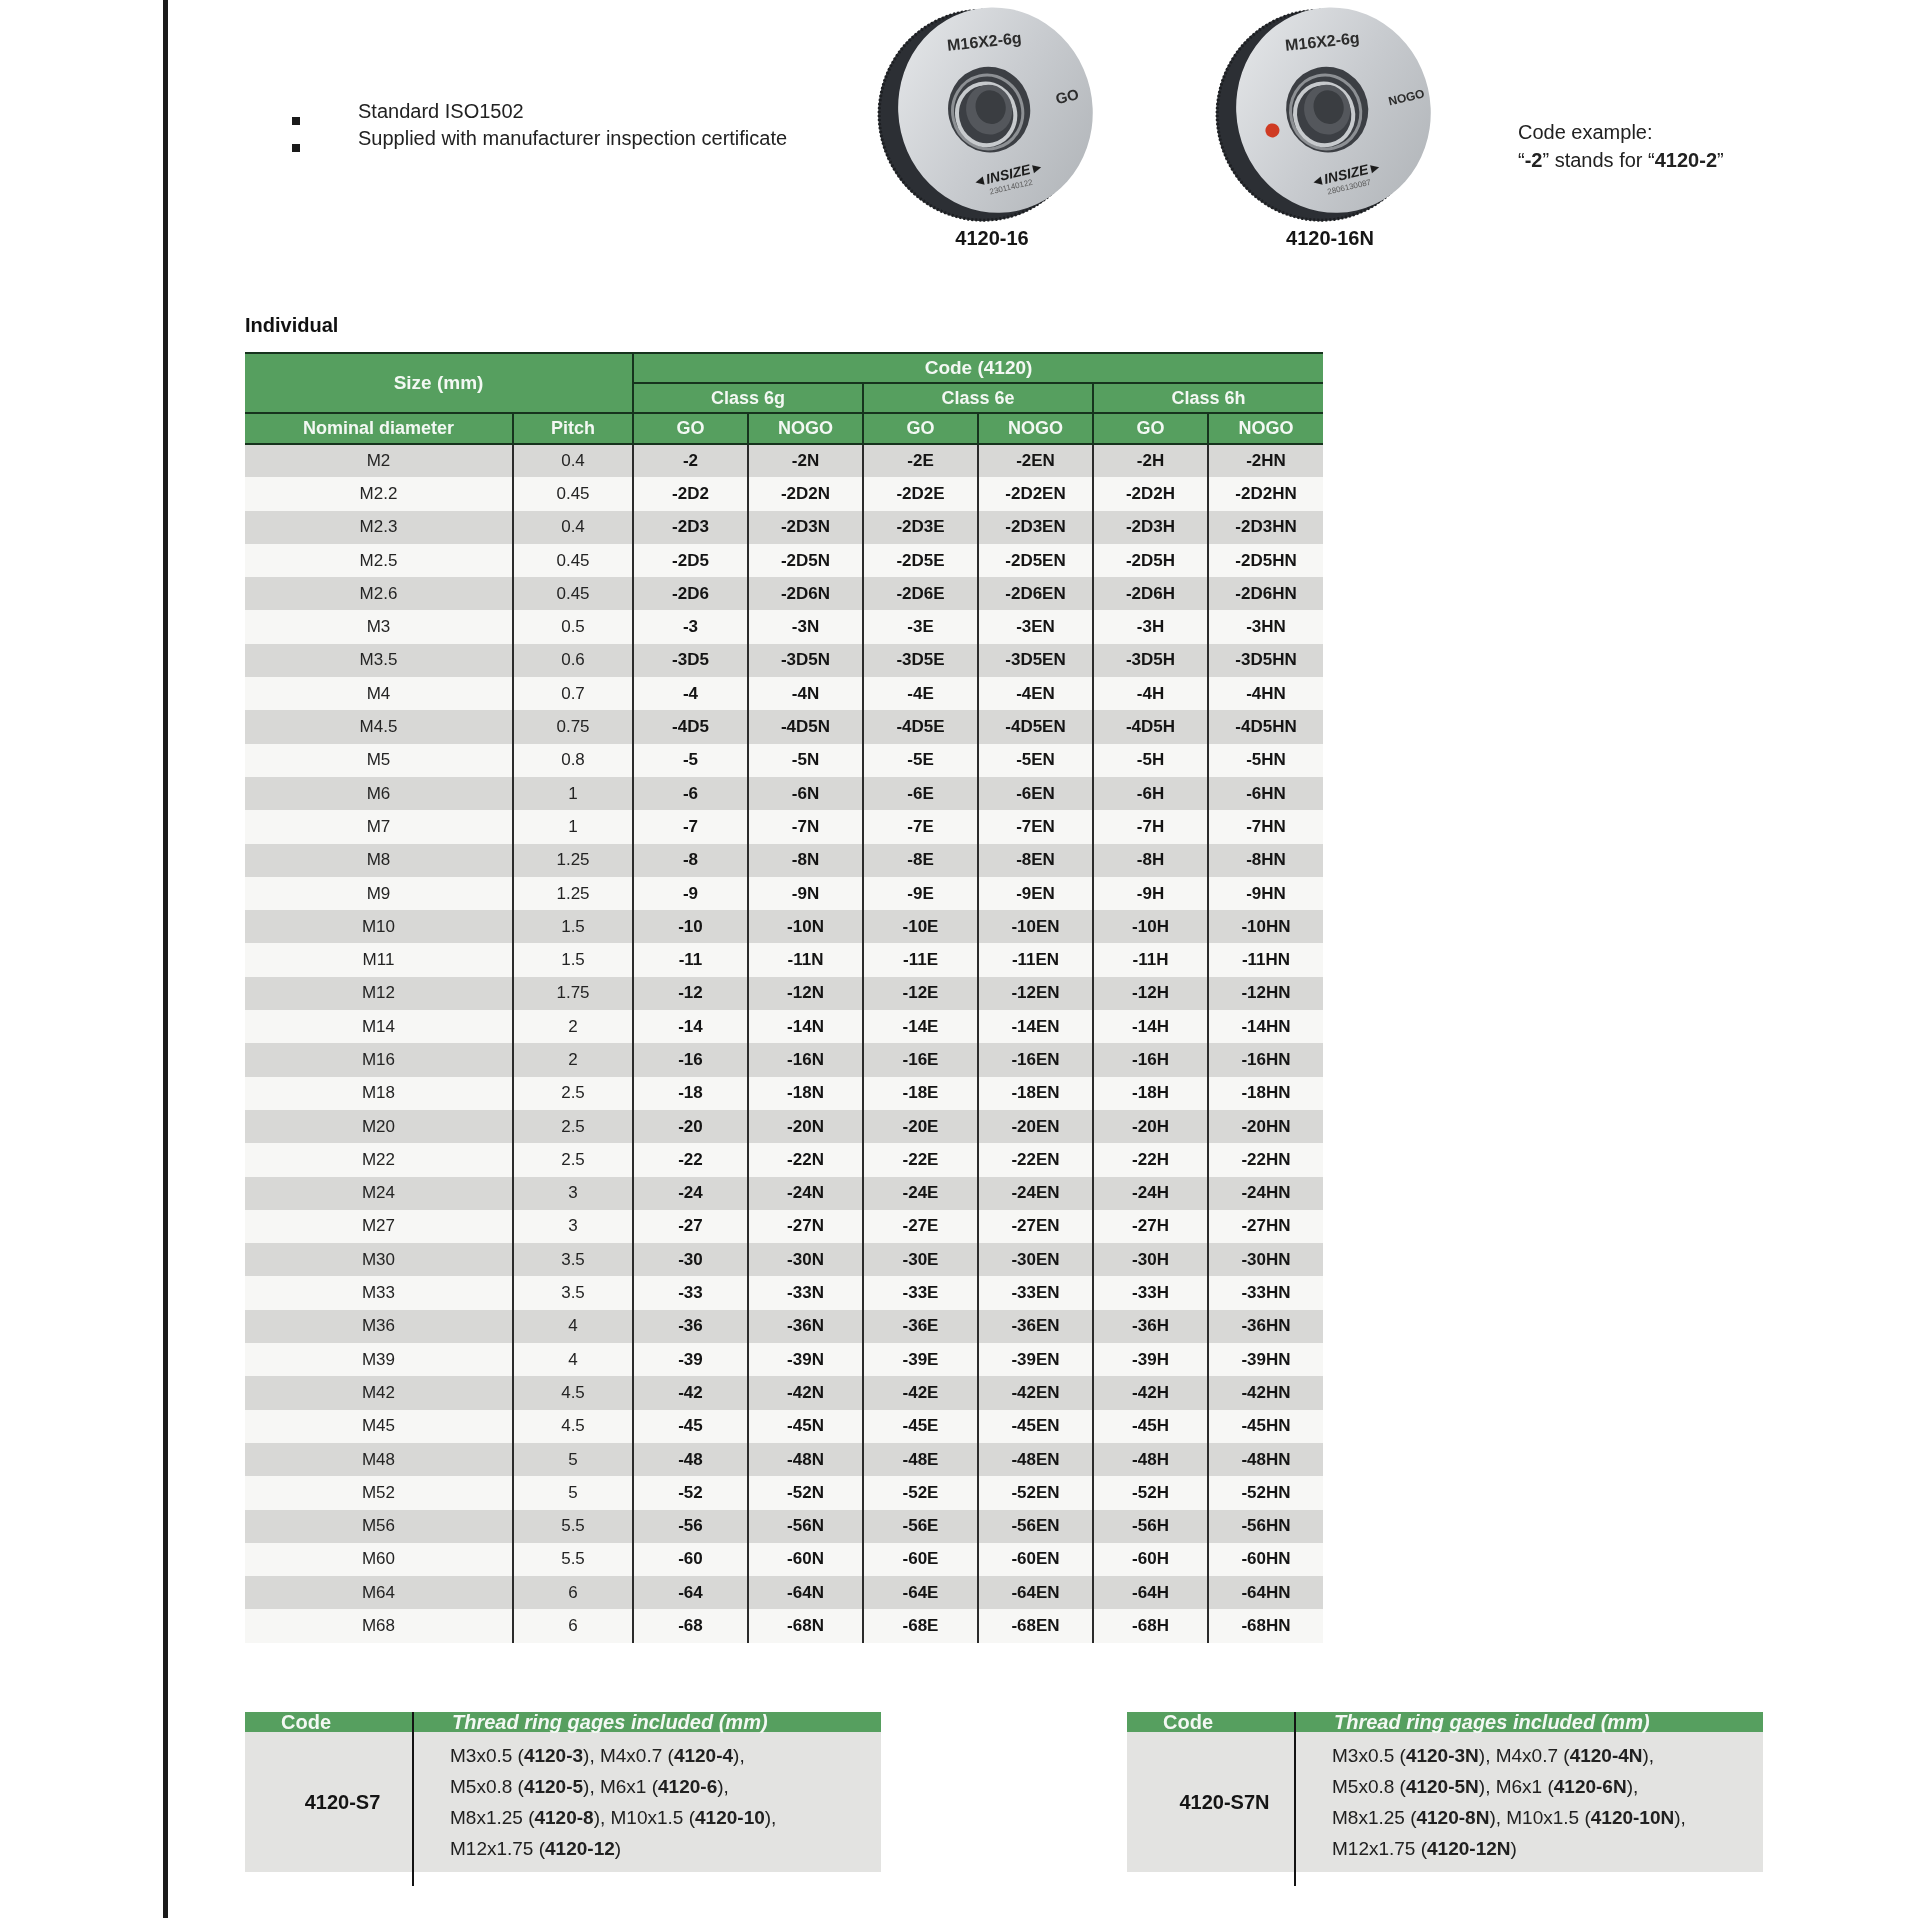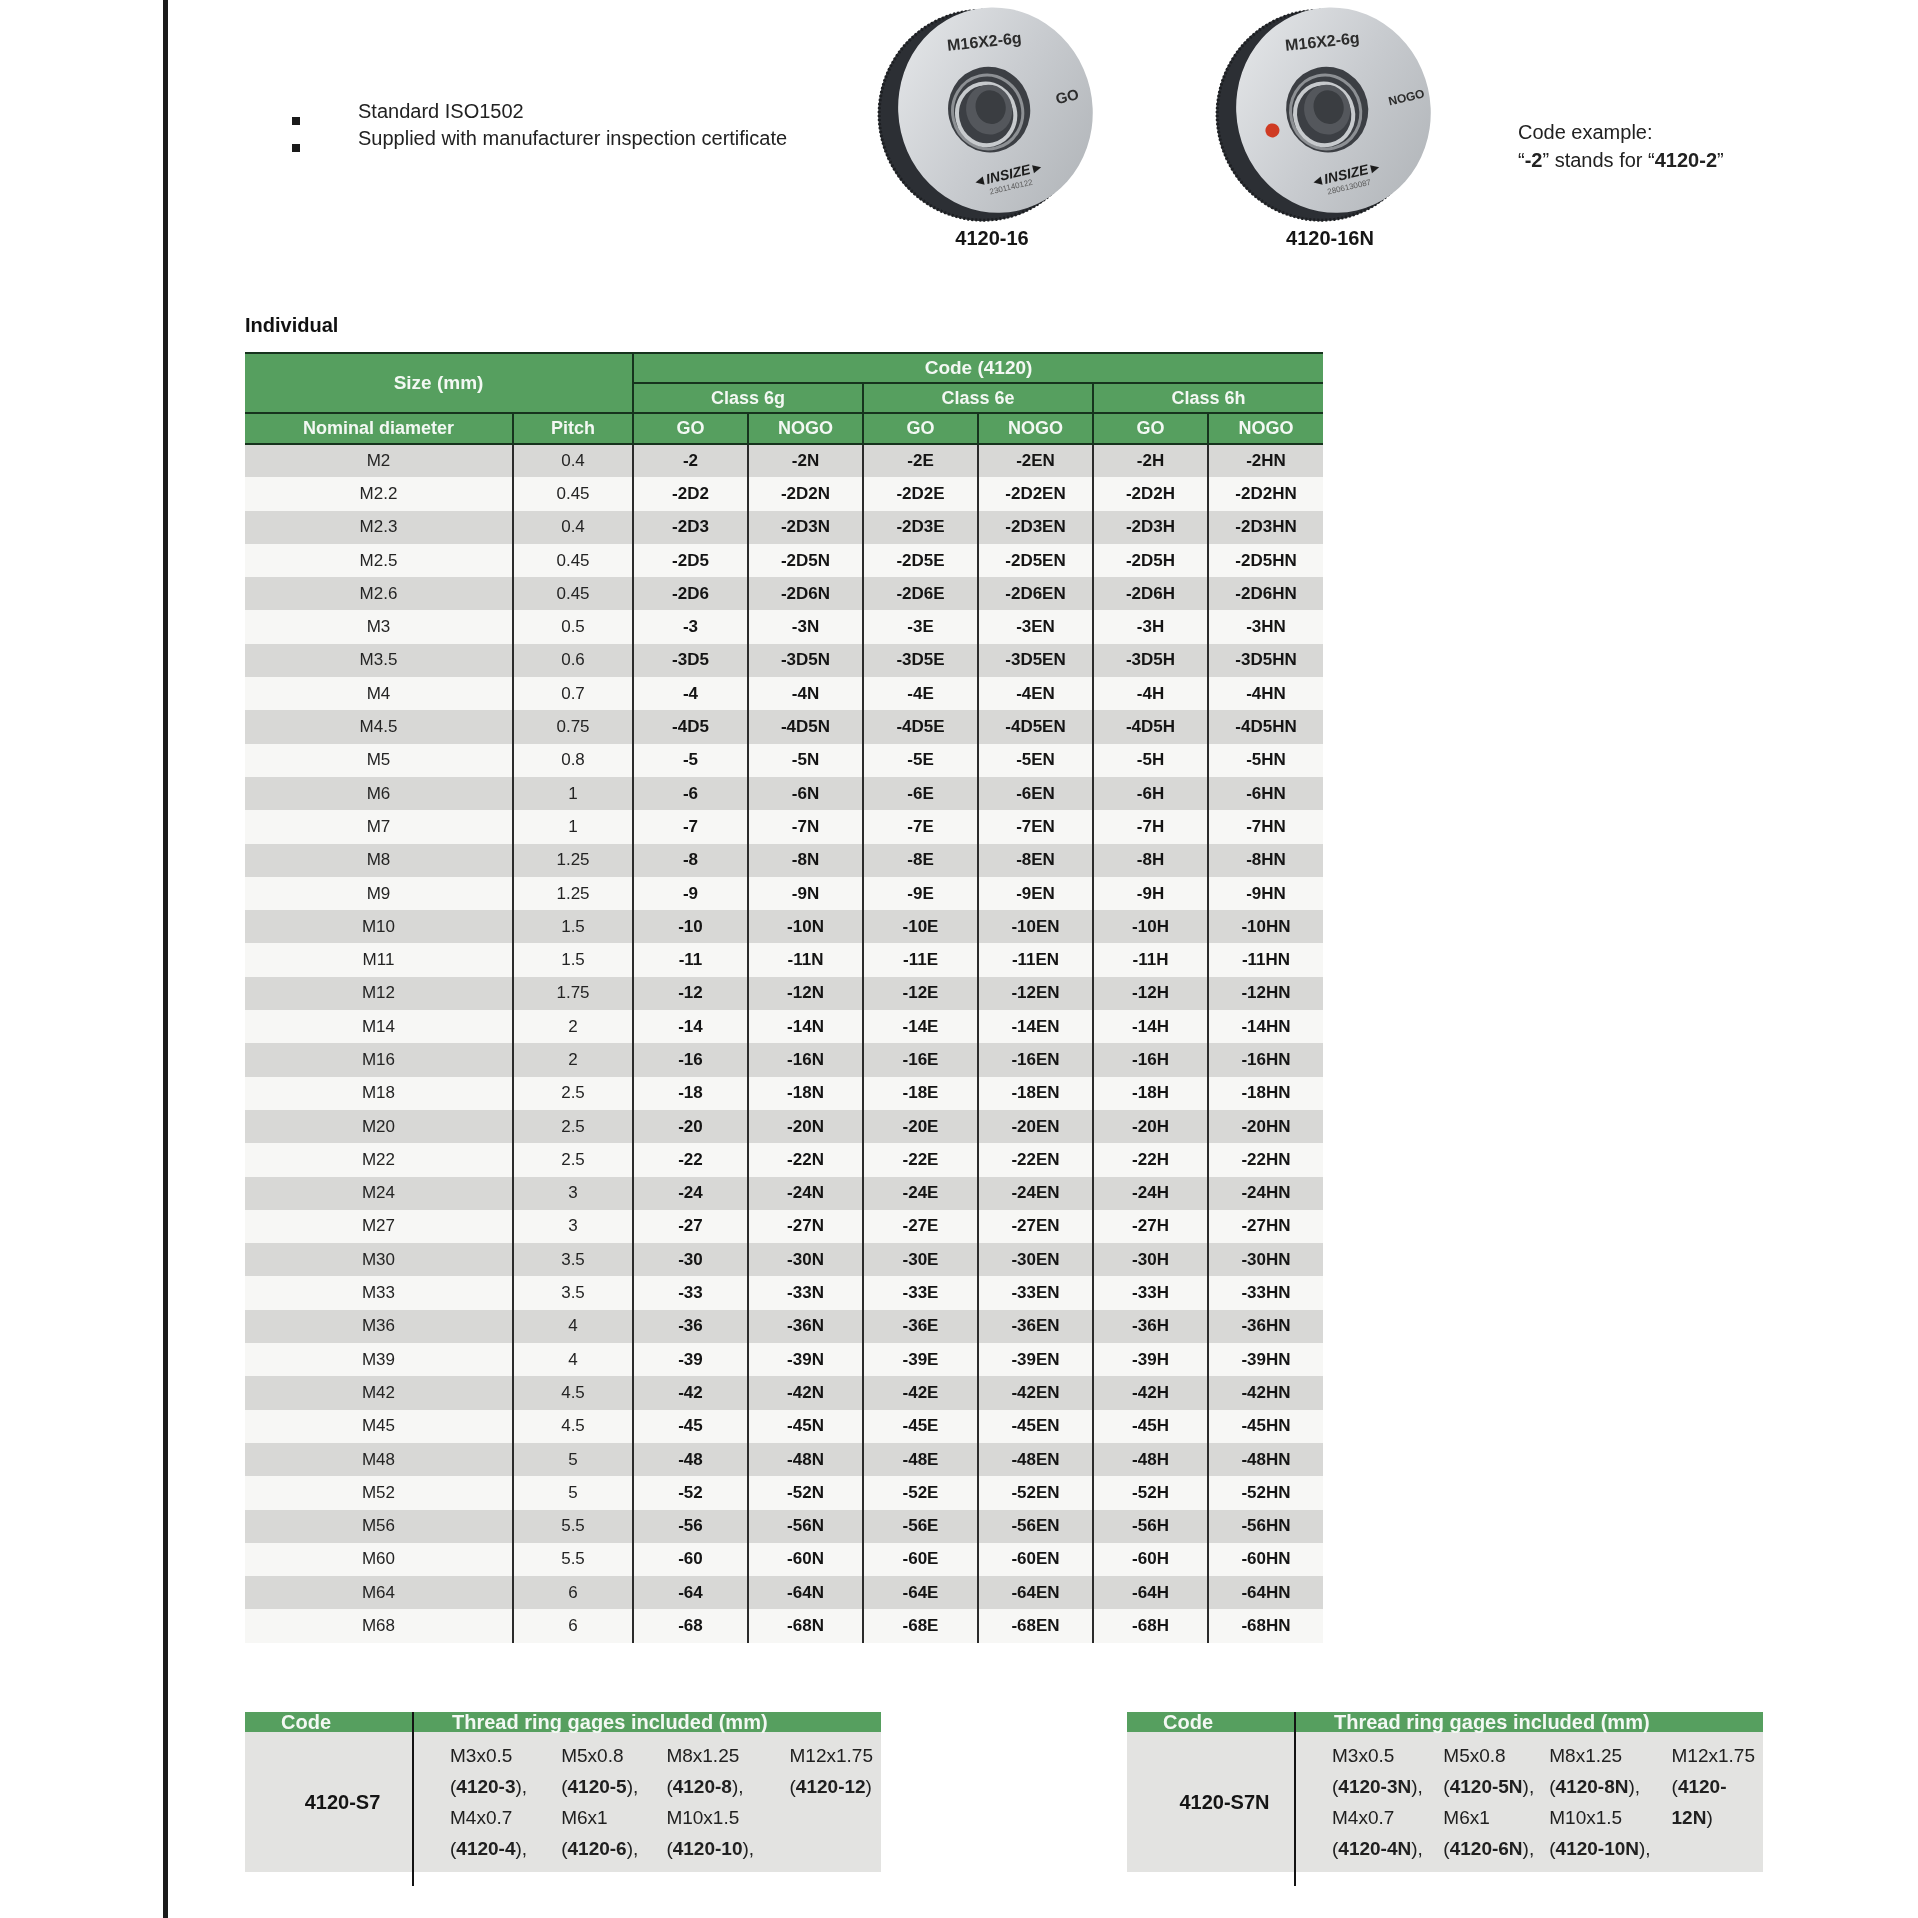--- a/index.html
+++ b/index.html
@@ -34,24 +34,24 @@
   .main-table td:first-child { border-left:none; } .main-table td:last-child { border-right:none; }
   .main-table tbody tr:nth-child(odd)  { background:#d8d8d6; }
   .main-table tbody tr:nth-child(even) { background:#f7f7f5; }
   .main-table td.code { font-weight:bold; color:#141414; }
 
   
   .set-title { position:absolute; top:1742px; font-size:20px; font-weight:bold; color:#111; }
   .set-table { position:absolute; top:1712px; width:636px; height:174px; }
   .set-head { display:flex; height:20px; background:#569f5f; color:#f3f8f3; font-weight:bold; font-size:20px; align-items:center;gap:16px; }
   .set-head .c1 { width:167px; padding-left:36px; }
-  .set-head .c2 { flex:1; padding-left:24px; }
+  .set-head .c2 { flex:1; padding-left:24px;font-style:italic; }
   .set-body { display:flex; background:#e3e3e1; height:140px; }
   .set-body .c1 { width:167px; display:flex; align-items:center; justify-content:center; font-size:20px; font-weight:bold; color:#141414;padding-left:28px; }
-  .set-body .c2 { flex:1; padding:8px 8px 8px 38px; font-size:19px; line-height:31px; color:#202020; display:flex; flex-direction:row; justify-content:center; }
+  .set-body .c2 { flex:1; padding:8px 8px 8px 38px; font-size:19px; line-height:31px; color:#202020; display:flex; flex-direction:column; justify-content:center; }
   .set-divider { position:absolute; left:167px; top:0; width:2px; height:174px; background:#131313; }
 </style>
 </head>
 <body>
 
 <div id="page">
 
   <div class="page-rule"></div>
 
   <div class="bullets">

